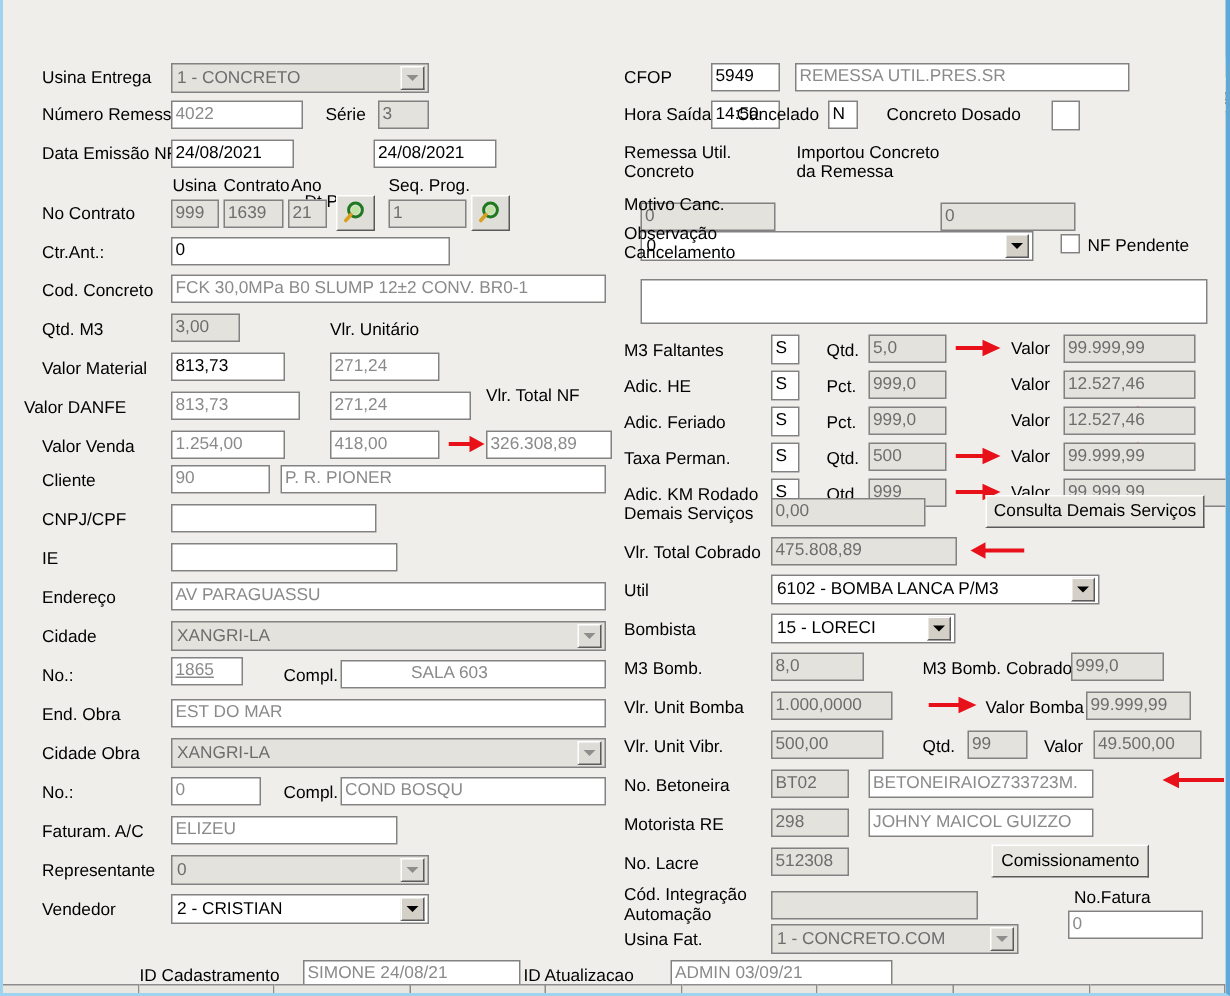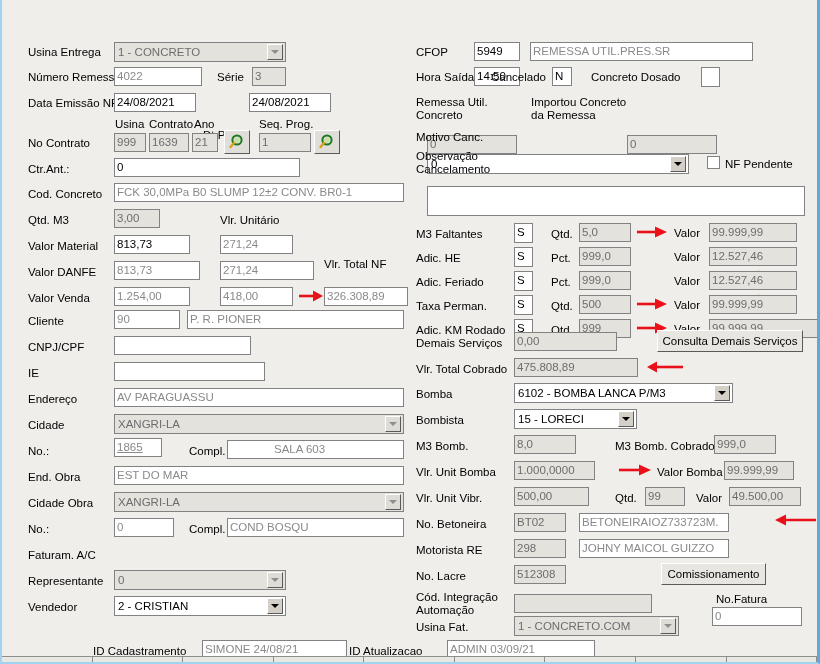--- a/index.html
+++ b/index.html
@@ -344,21 +344,21 @@
     <div class="fld gray" style="left:112px; top:145px; width:290px;">FCK 30,0MPa B0 SLUMP 12±2 CONV. BR0-1</div>
 
     <div class="lbl" style="left:26px; top:176px;">Qtd. M3</div>
     <div class="fld ro" style="left:112px; top:171px; width:46px;">3,00</div>
     <div class="lbl" style="left:218px; top:176px;">Vlr. Unitário</div>
 
     <div class="lbl" style="left:26px; top:202px;">Valor Material</div>
     <div class="fld" style="left:112px; top:197px; width:76px;">813,73</div>
     <div class="fld gray" style="left:218px; top:197px; width:73px;">271,24</div>
 
-    <div class="lbl" style="left:26px; top:228px;">Valor DANFE</div>
+    <div class="lbl" style="left:14px; top:228px;">Valor DANFE</div>
     <div class="fld gray" style="left:112px; top:223px; width:86px;">813,73</div>
     <div class="fld gray" style="left:218px; top:223px; width:94px;">271,24</div>
     <div class="lbl" style="left:322px; top:220px;">Vlr. Total NF</div>
 
     <div class="lbl" style="left:26px; top:254px;">Valor Venda</div>
     <div class="fld gray" style="left:112px; top:249px; width:76px;">1.254,00</div>
     <div class="fld gray" style="left:218px; top:249px; width:73px;">418,00</div>
     <svg class="arrow" style="left:297px; top:250px;" width="26" height="16" viewBox="0 0 26 16">
       <path d="M0 8 L18 8" stroke="#e8111a" stroke-width="2.6"></path>
       <path d="M14 2.5 L24 8 L14 13.5 Z" fill="#e8111a"></path>
@@ -401,20 +401,21 @@
           <i></i>
         </span>
     </div>
 
     <div class="lbl" style="left:26px; top:485px;">No.:</div>
     <div class="fld gray" style="left:112px; top:480px; width:60px;">0</div>
     <div class="lbl" style="left:187px; top:485px;">Compl.</div>
     <div class="fld gray" style="left:225px; top:480px; width:177px;">COND BOSQU</div>
 
     <div class="lbl" style="left:26px; top:511px;">Faturam. A/C</div>
+    <div class="fld gray" style="left:112px; top:506px; width:151px;">ELIZEU</div>
 
     <div class="lbl" style="left:26px; top:537px;">Representante</div>
     <div class="combo dis" style="left:112px; top:532px; width:172px;">
       <span>0</span>
       <span class="arr">
           <i></i>
         </span>
     </div>
 
     <div class="lbl" style="left:26px; top:563px;">Vendedor</div>
@@ -514,21 +515,21 @@
     <div class="fld ro" style="left:512px; top:294px; width:103px;">0,00</div>
     <div class="btn3d" style="left:655px; top:292px; width:146px; height:22px;">Consulta Demais Serviços</div>
 
     <div class="lbl" style="left:414px; top:325px;">Vlr. Total Cobrado</div>
     <div class="fld ro" style="left:512px; top:320px; width:124px;">475.808,89</div>
     <svg class="arrow" style="left:643px; top:321px;" width="38" height="16" viewBox="0 0 38 16">
       <path d="M38 8 L9 8" stroke="#e8111a" stroke-width="2.6"></path>
       <path d="M12 2.5 L2 8 L12 13.5 Z" fill="#e8111a"></path>
     </svg>
 
-    <div class="lbl" style="left:414px; top:350px;">Bomba</div>
+    <div class="lbl" style="left:414px; top:350px;">Util</div>
     <div class="combo active" style="left:512px; top:345px; width:219px;">
       <span>6102 - BOMBA LANCA P/M3</span>
       <span class="arr">
           <i></i>
         </span>
     </div>
 
     <div class="lbl" style="left:414px; top:376px;">Bombista</div>
     <div class="combo active" style="left:512px; top:371px; width:123px;">
       <span>15 - LORECI</span>

